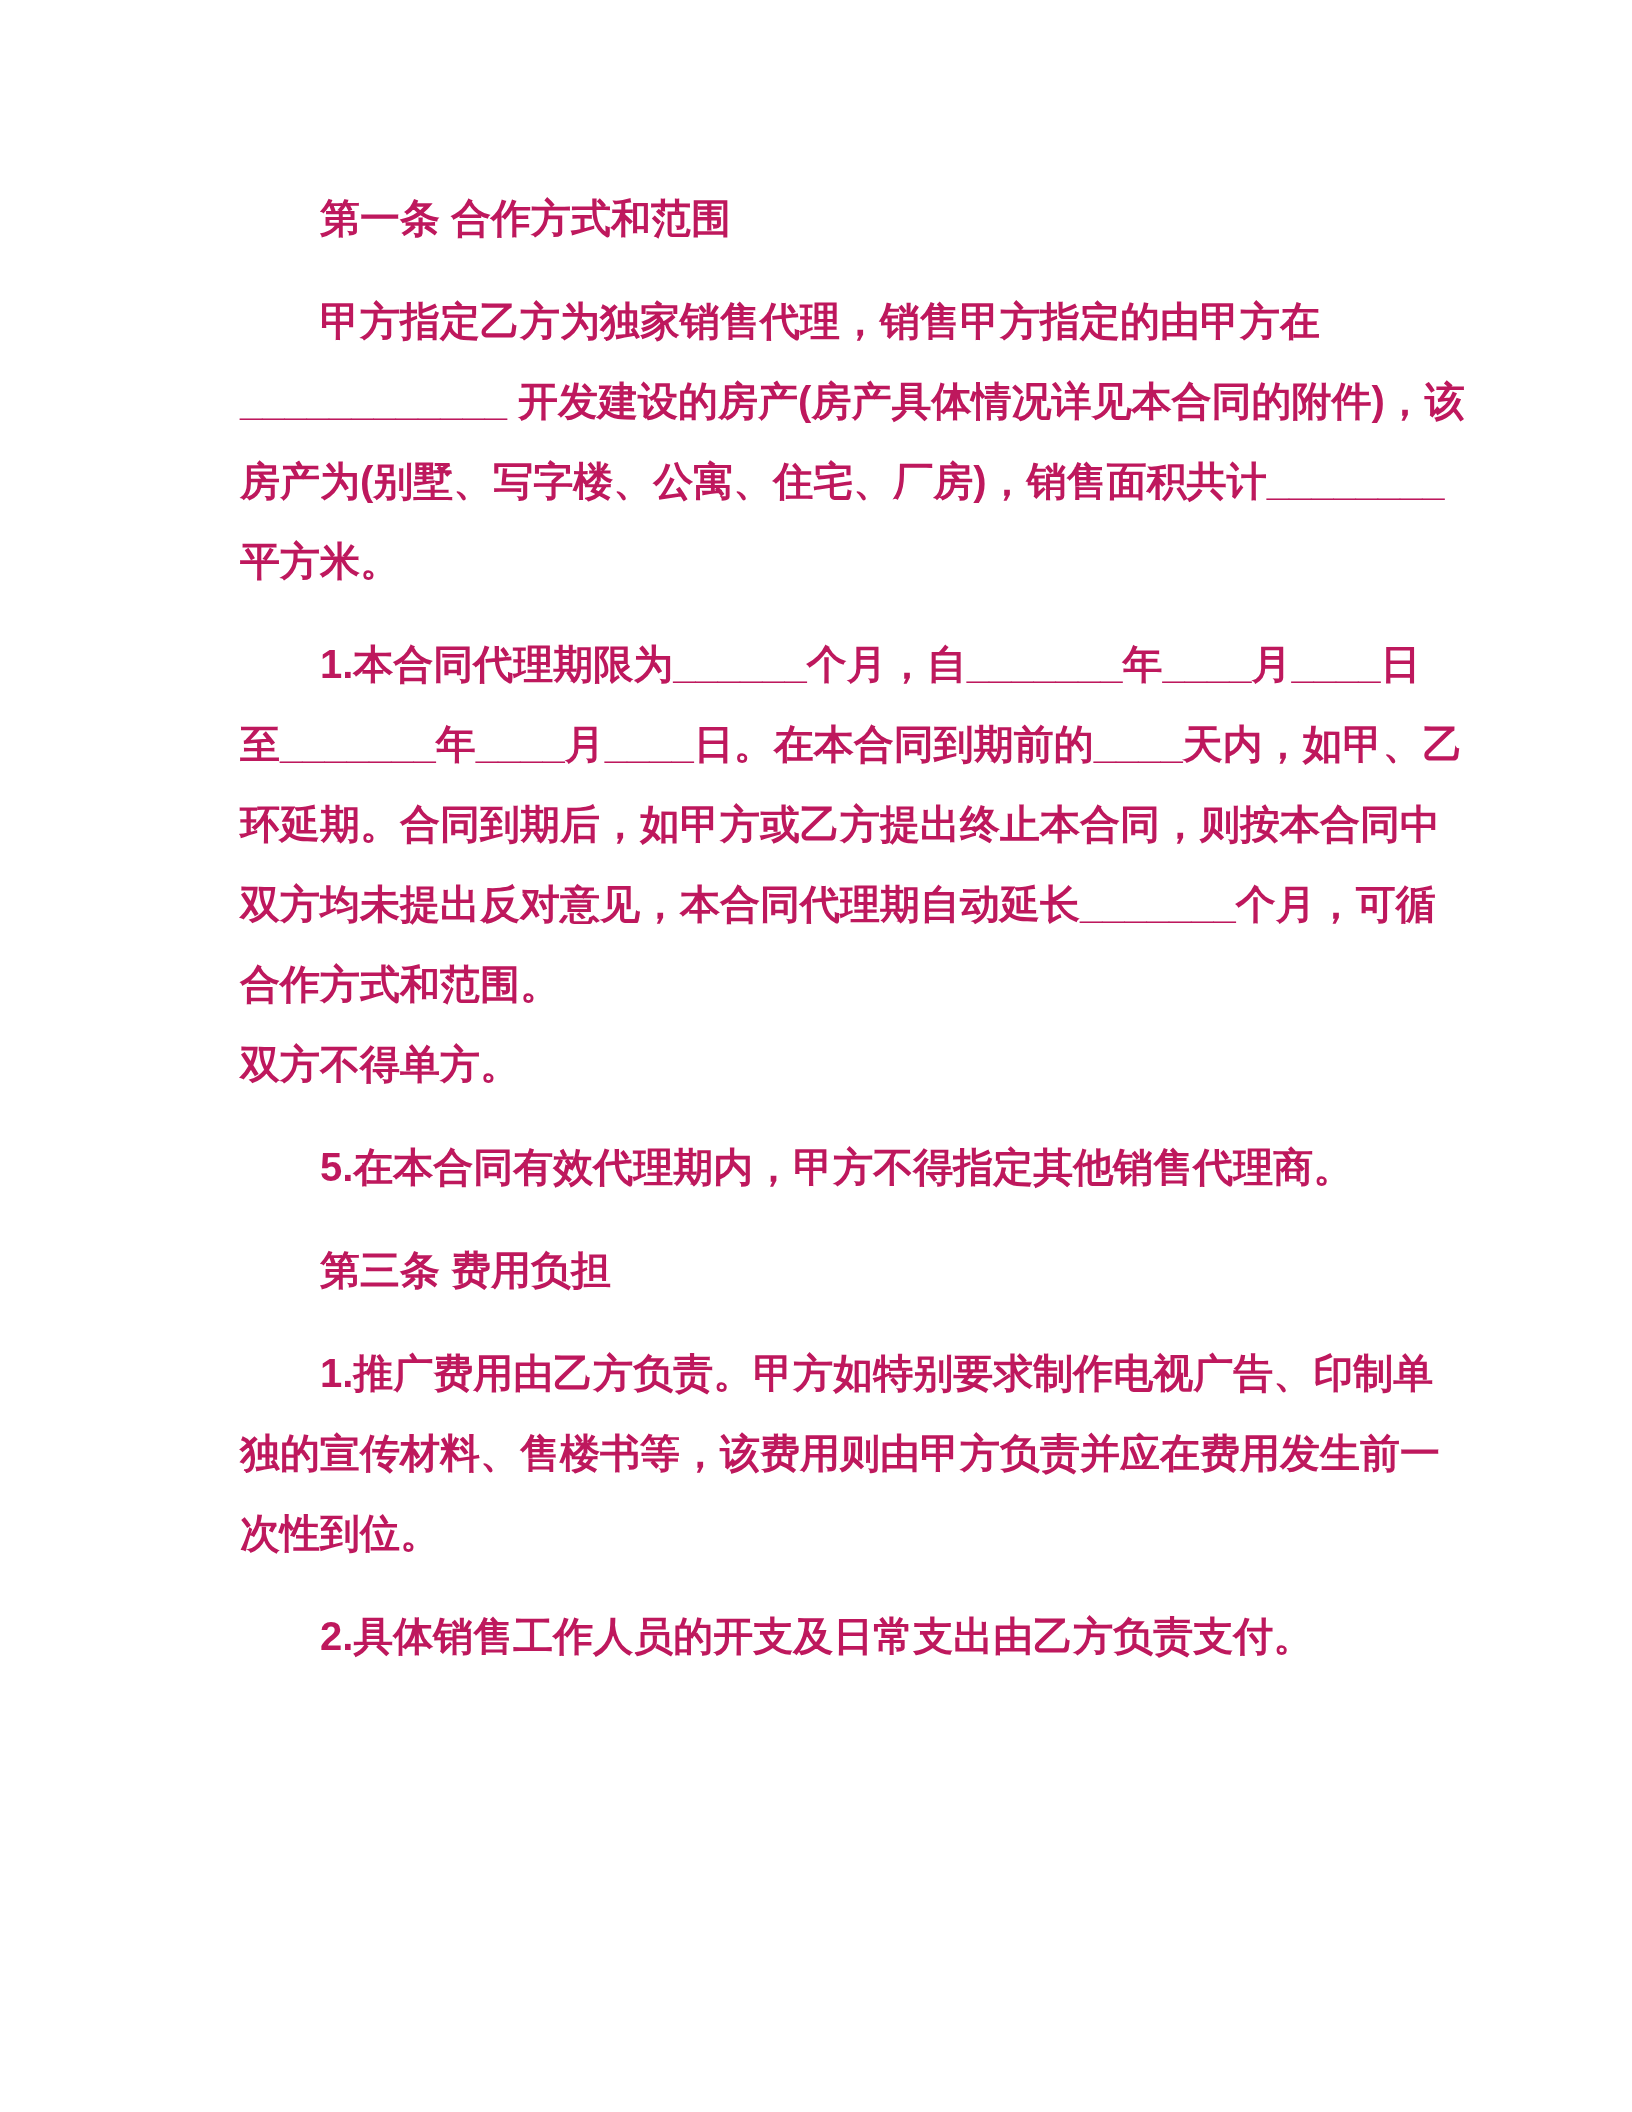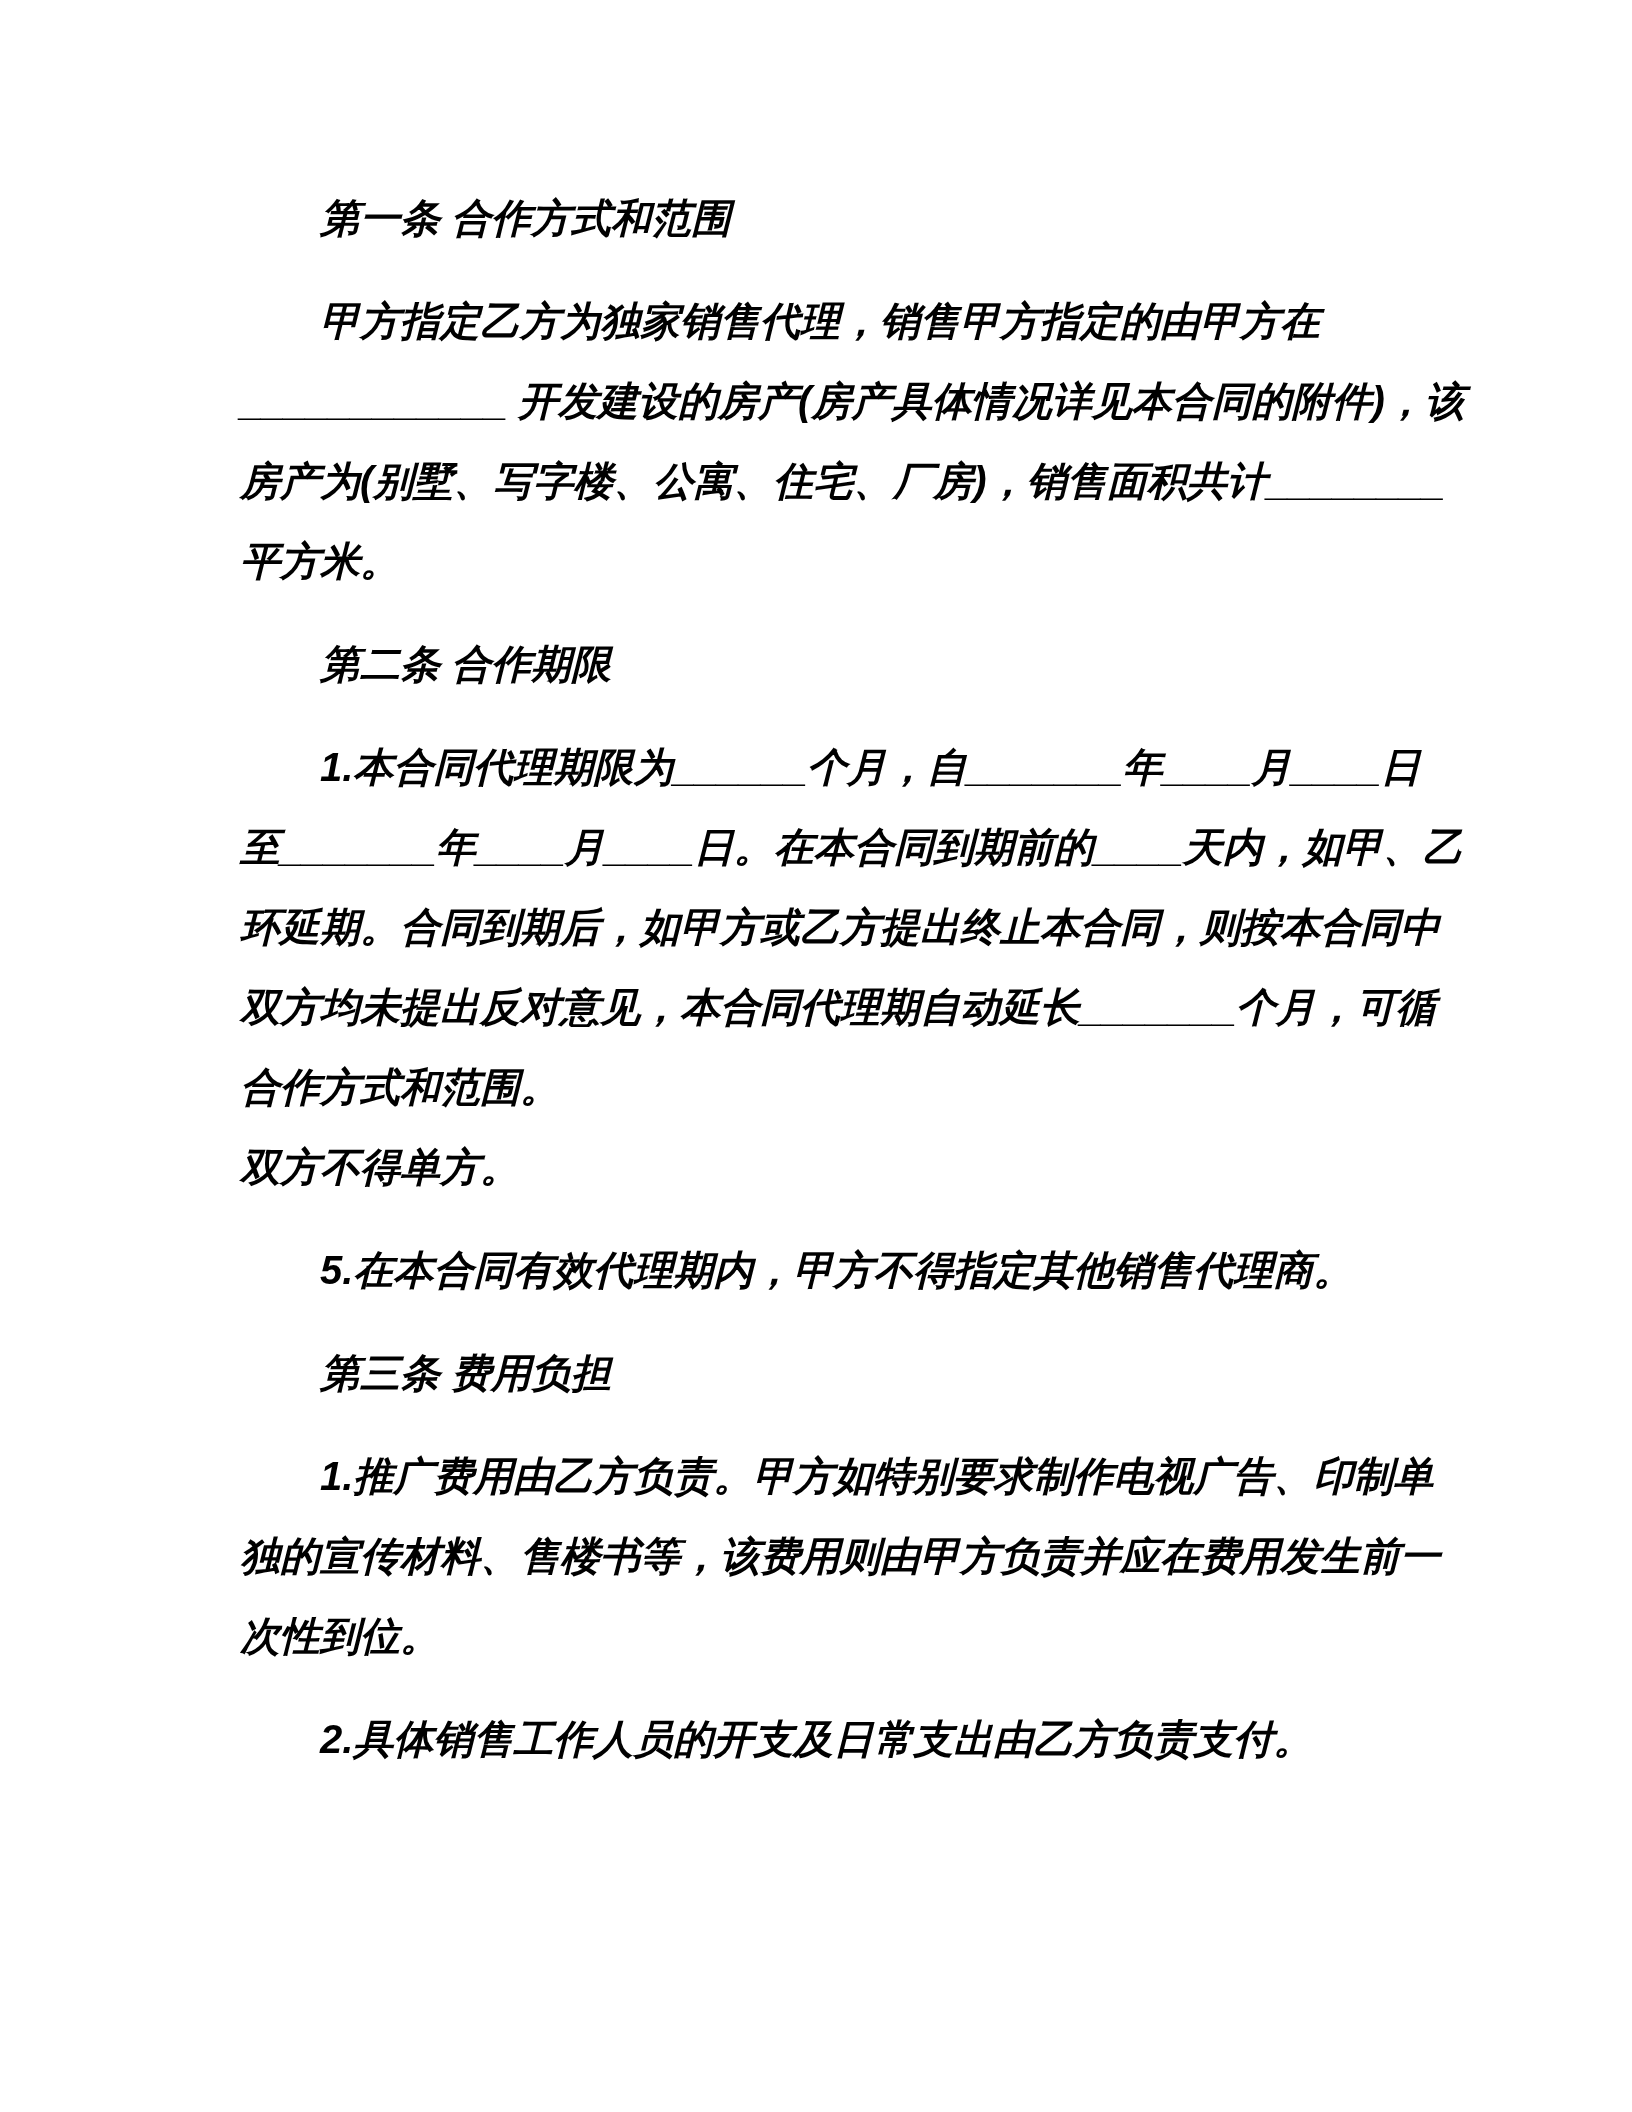--- a/index.html
+++ b/index.html
@@ -14,44 +14,42 @@
     background: #ffffff;
     box-sizing: border-box;
     padding: 155px 190px 0 240px;
     overflow: hidden;
   }
   .ln {
     font-family: "Liberation Sans", "DejaVu Sans", sans-serif;
     font-weight: 700;
     font-size: 40px;
     line-height: 80px;
-    color: #000000;
+    color: #be185d;
     white-space: pre;
     text-align: left;
-    font-style: italic;
   }
   
   .pstart {
     margin-top: 23px;
     text-indent: 80px;
   }
 </style>
 </head>
 <body>
 
 <div class="page">
 
   <div class="ln pstart">第一条 合作方式和范围</div>
 
   <div class="ln pstart">甲方指定乙方为独家销售代理，销售甲方指定的由甲方在</div>
   <div class="ln">____________ 开发建设的房产(房产具体情况详见本合同的附件)，该</div>
   <div class="ln">房产为(别墅、写字楼、公寓、住宅、厂房)，销售面积共计________</div>
   <div class="ln">平方米。</div>
 
-  <div class="ln pstart">第二条 合作期限</div>
 
   <div class="ln pstart">1.本合同代理期限为______个月，自_______年____月____日</div>
   <div class="ln">至_______年____月____日。在本合同到期前的____天内，如甲、乙</div>
   <div class="ln">环延期。合同到期后，如甲方或乙方提出终止本合同，则按本合同中</div>
   <div class="ln">双方均未提出反对意见，本合同代理期自动延长_______个月，可循</div>
   <div class="ln">合作方式和范围。</div>
 
   <div class="ln">双方不得单方。</div>
 
   <div class="ln pstart">5.在本合同有效代理期内，甲方不得指定其他销售代理商。</div>

